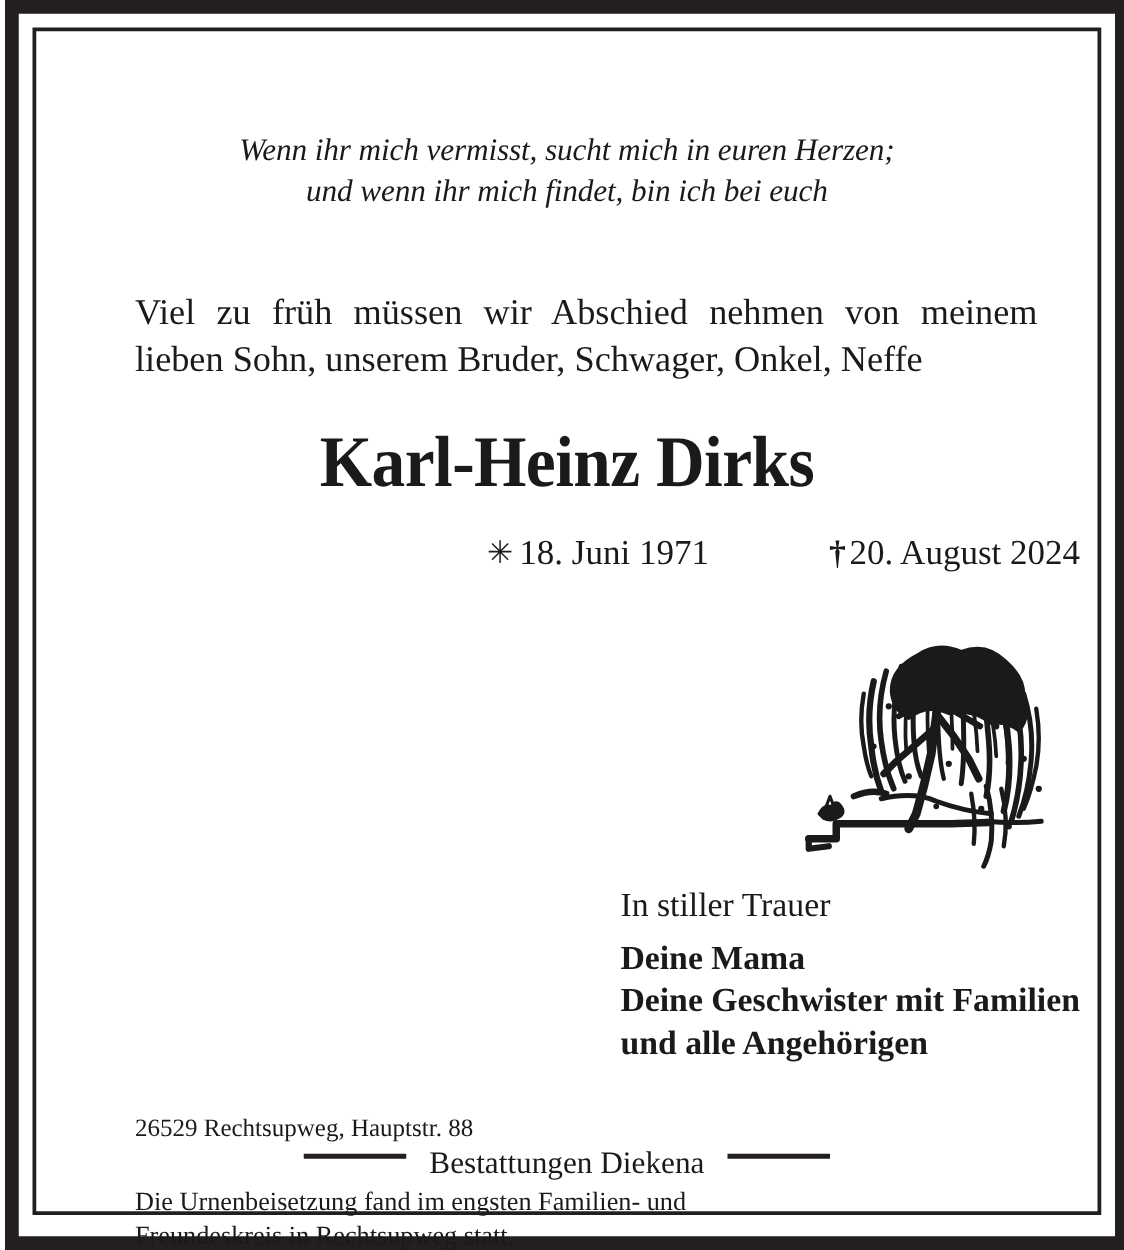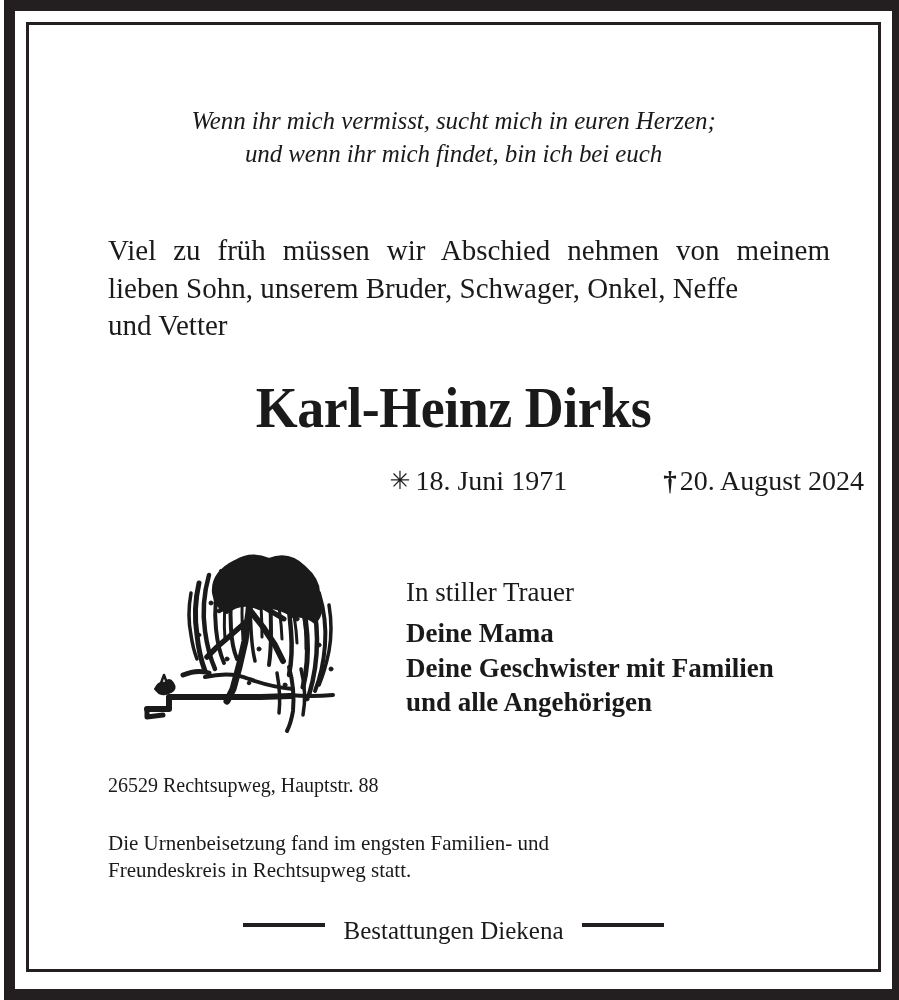--- a/index.html
+++ b/index.html
@@ -87,23 +87,24 @@
   }
   .sym-cross {
     font-weight: bold;
     font-size: 27px;
     margin-right: 3px;
   }
 
   
   .middle {
     display: flex;
-    align-items: center;
+    align-items: flex-end;
     margin-top: 52px;
     padding-left: 12px;
+    flex-direction: column;
   }
   .willow {
     width: 225px;
     height: 185px;
     flex: none;
     margin-left: 84px;
   }
   .willow svg { display: block; }
 
   .mourners {
@@ -165,21 +166,20 @@
     <div class="content">
 
       <div class="epigraph">
         <div>Wenn ihr mich vermisst, sucht mich in euren Herzen;</div>
         <div>und wenn ihr mich findet, bin ich bei euch</div>
       </div>
 
       <div class="lead">
         <span>Viel zu früh müssen wir Abschied nehmen von meinem</span>
         <span>lieben Sohn, unserem Bruder, Schwager, Onkel, Neffe</span>
-        <span class="last-line">und Vetter</span>
       </div>
 
       <div class="name">Karl-Heinz Dirks</div>
 
       <div class="dates">
         <div class="date-birth">
           <span class="sym-star">✳</span><span>18. Juni 1971</span>
         </div>
         <div class="date-death">
           <span class="sym-cross">†</span><span>20. August 2024</span>

